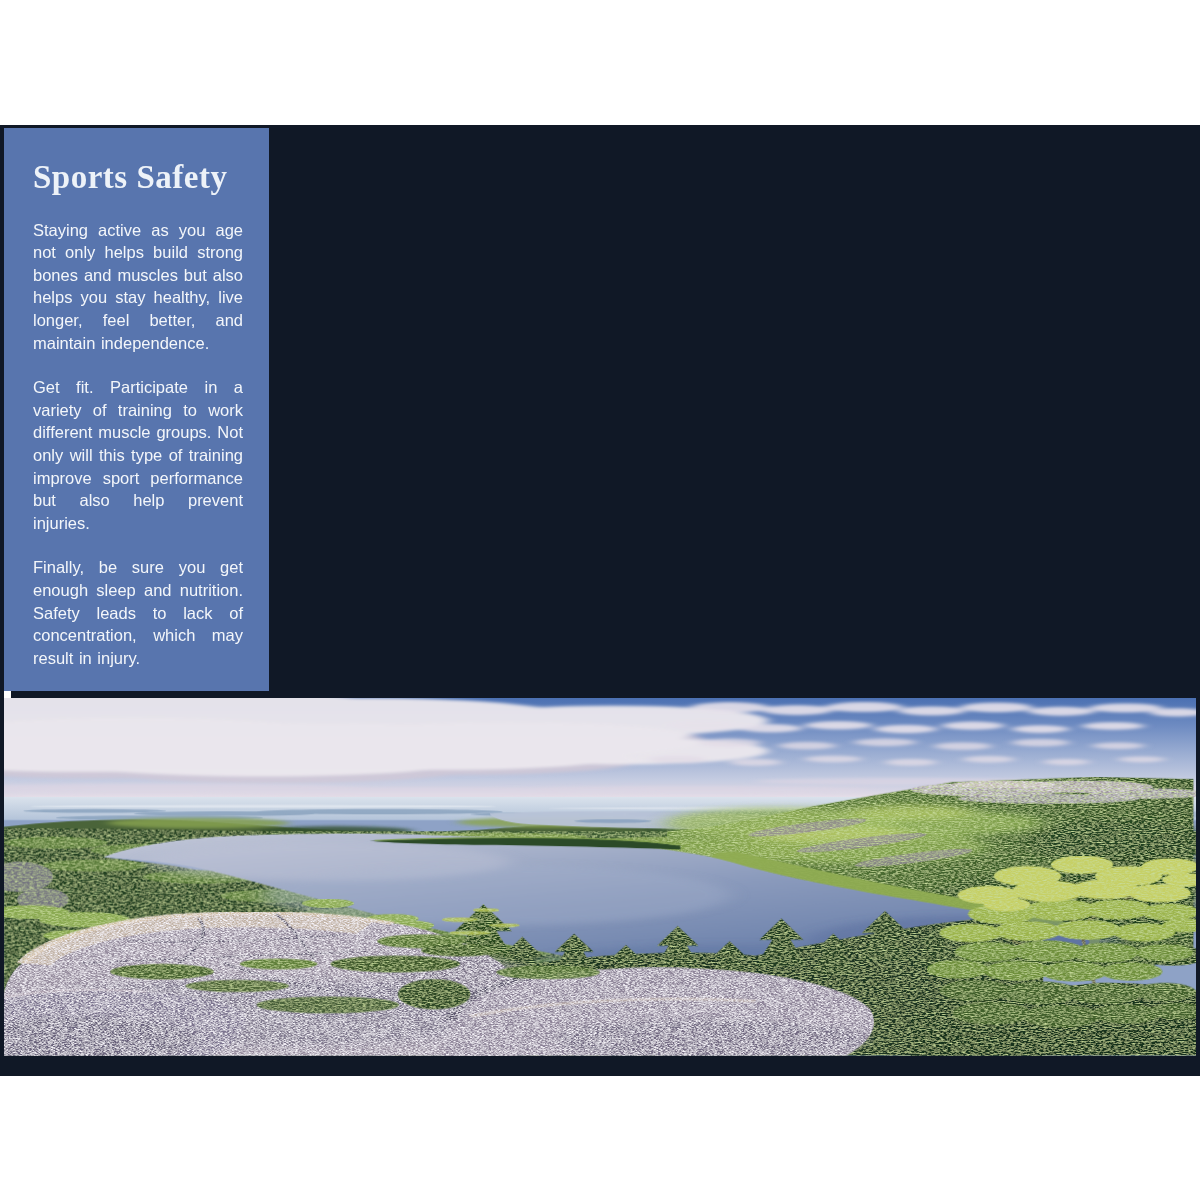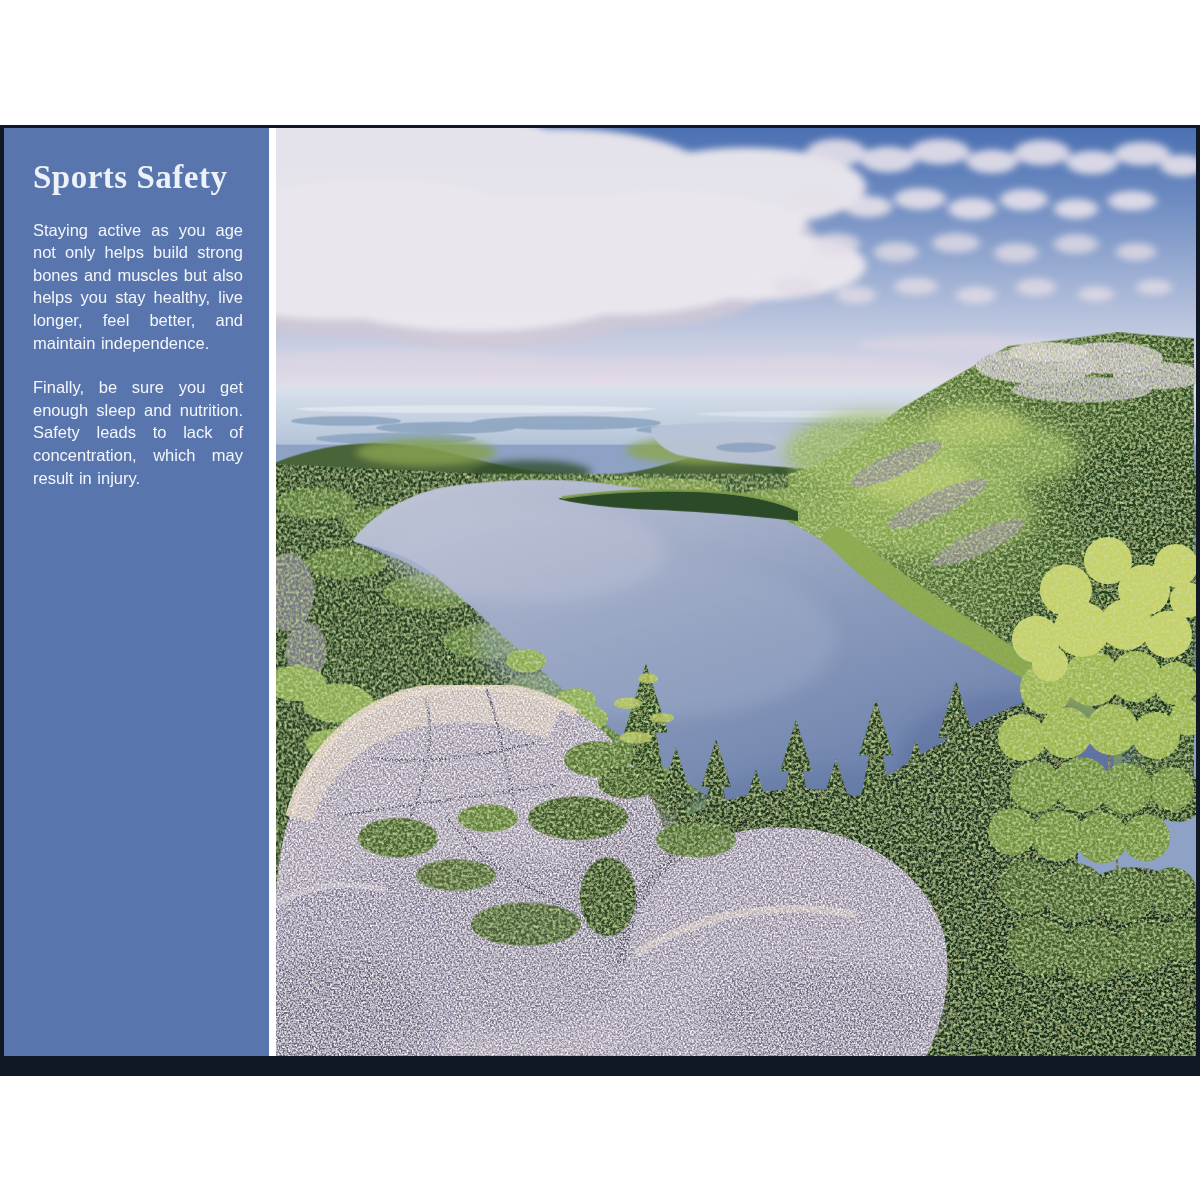--- a/index.html
+++ b/index.html
@@ -1,38 +1,39 @@
 <!DOCTYPE html>
 <html><head>
 <meta charset="utf-8">
 <style>
   html,body{margin:0;padding:0;background:#ffffff;}
   body{width:1200px;height:1200px;position:relative;overflow:hidden;
        font-family:"Liberation Sans",sans-serif;}
   .frame{position:absolute;left:0;top:125px;width:1200px;height:951px;
          background:#101826;box-sizing:border-box;
-         padding:3px 4px 20px 4px;display:flex;}
+         padding:3px 4px 20px 4px;display:flex;flex-direction:column;}
   .sidebar{width:265px;flex:0 0 265px;background:#5875ae;color:#f3f6fa;
            box-sizing:border-box;padding:32px 26px 0 29px;}
   .sidebar h1{font-family:"Liberation Serif",serif;font-weight:700;
               font-size:33px;line-height:1.05;margin:0 0 24px 0;color:#edf2f8;
               letter-spacing:.5px;}
   .sidebar p{font-size:16.5px;line-height:22.6px;text-align:justify;
              margin:4px 0 22px 0;word-spacing:1px;}
   .gap{width:7px;flex:0 0 7px;background:#ffffff;}
   .photo{flex:1;position:relative;overflow:hidden;background:#8ea2c6;}
   .photo svg{display:block;width:100%;height:100%;}
 </style>
 </head>
 <body>
 
 <div class="frame">
   <div class="sidebar">
     <h1>Sports Safety</h1>
     <p>Staying active as you age not only helps build strong bones and muscles but also helps you stay healthy, live longer, feel better, and maintain independence.</p>
+    <p>Get fit. Participate in a variety of training to work different muscle groups. Not only will this type of training improve sport performance but also help prevent injuries.</p>
     <p>Finally, be sure you get enough sleep and nutrition. Safety leads to lack of concentration, which may result in injury.</p>
   </div>
   <div class="gap"></div>
   <div class="photo" aria-label="Aerial view over a mountain lake with forested slopes, distant ocean islands, granite ledges and sunlit evergreens under a blue sky with clouds">
     <svg viewBox="0 0 920 944" preserveAspectRatio="none">
       <defs>
         <linearGradient id="skyG" x1="0" y1="0" x2="0" y2="1">
           <stop offset="0" stop-color="#4b70b2"></stop>
             <stop offset=".25" stop-color="#6f8cc2"></stop>
           <stop offset=".5" stop-color="#9dafd3"></stop>

